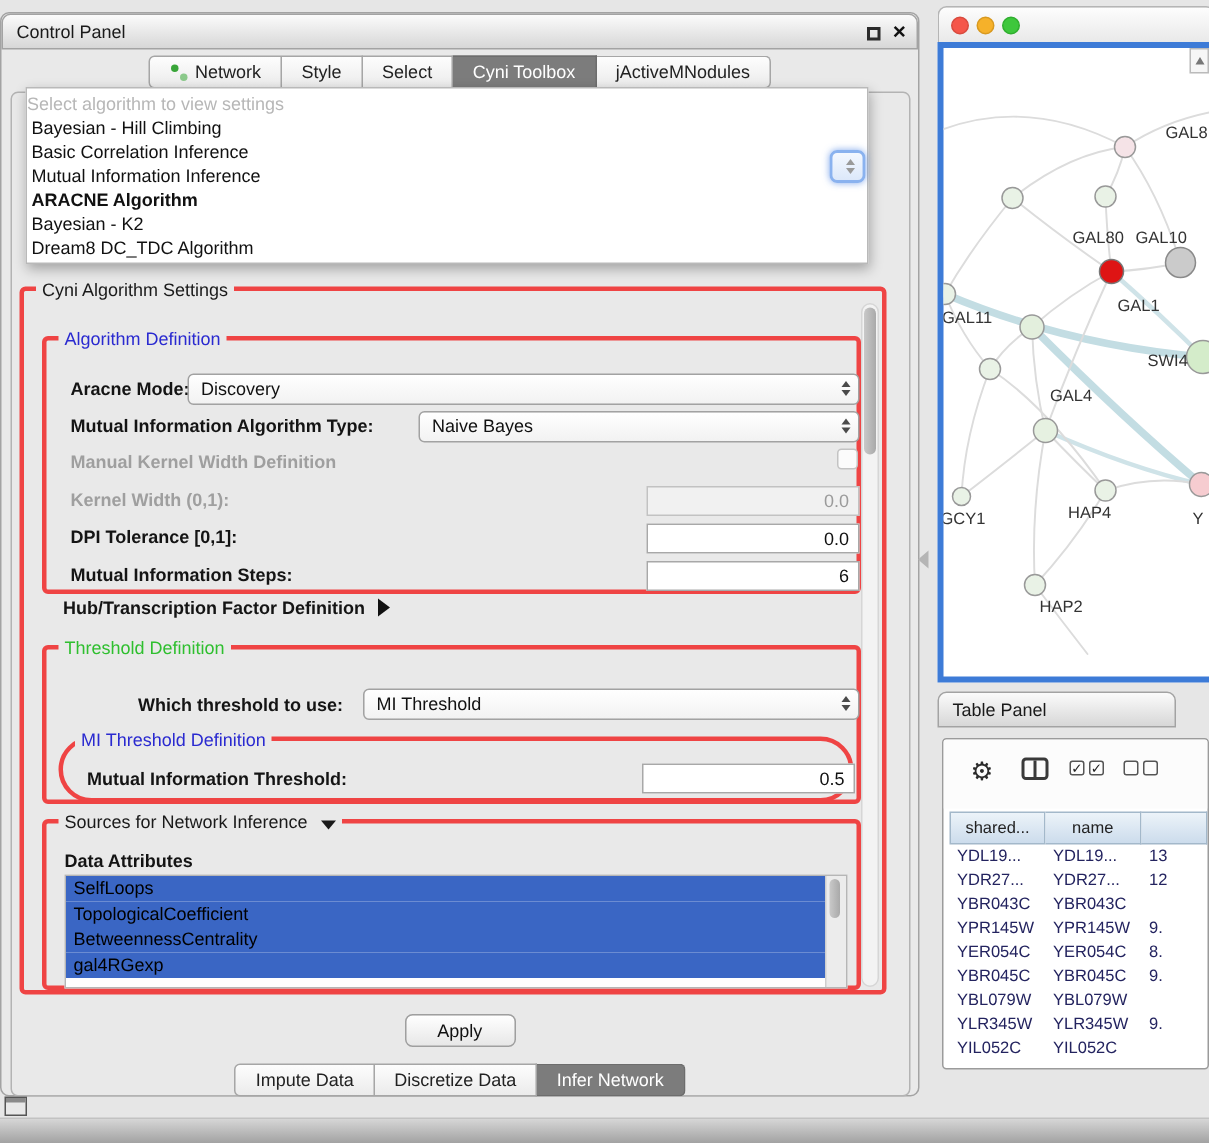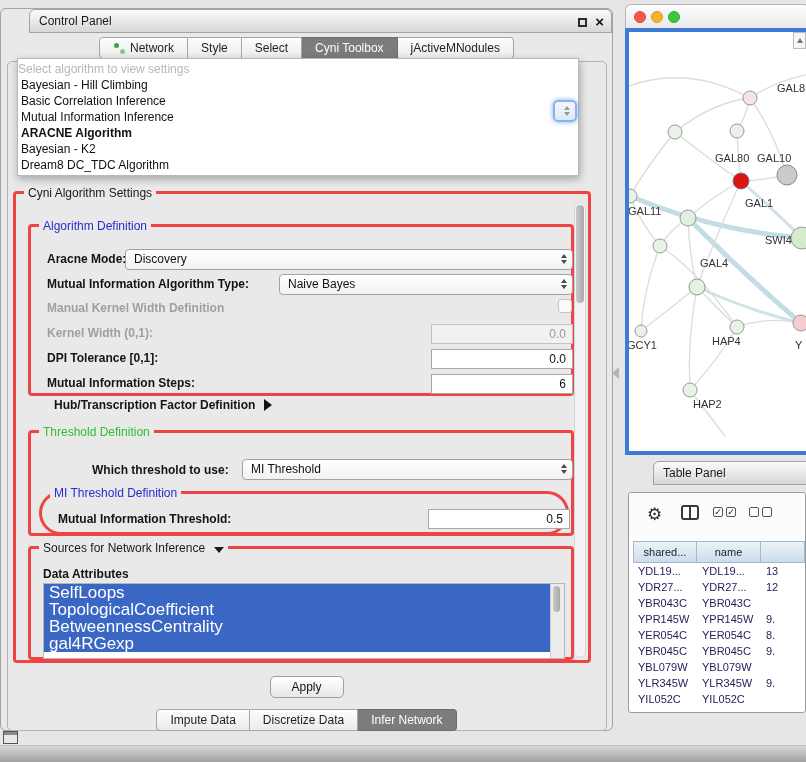--- a/index.html
+++ b/index.html
@@ -2,21 +2,21 @@
 <html style="--selection-blue: #3a66c4; --title-blue: #2a2ad0; --title-green: #2fbf2f; --network-border-blue: #3d7bd7; --selected-tab-gray: #7c7c7c; --node-red: #de1414; --traffic-red: #f5564a; --traffic-yellow: #f6b12a; --traffic-green: #3ec73c;"><head>
 <meta charset="utf-8">
 <style>
   html,body{margin:0;padding:0;width:806px;height:762px;overflow:hidden;
     font-family:"Liberation Sans","DejaVu Sans",sans-serif;}
   .screen{position:relative;width:806px;height:762px;background:#e6e6e6;overflow:hidden;}
 
   
   .titlebar{position:absolute;height:24px;background:linear-gradient(#fbfbfb,#d7d7d7);
     border:1px solid #a3a3a3;box-sizing:border-box;border-radius:6px 6px 0 0;
-    font-size:12px;color:#1a1a1a;margin-left:28px;}
+    font-size:12px;color:#1a1a1a;}
   .titlebar .title{position:absolute;left:9px;top:0;line-height:23px;white-space:nowrap;}
 
   
   .cp-window{position:absolute;left:0;top:8px;width:613px;height:723px;background:#e9e9e9;
     border:1px solid #a3a3a3;border-radius:6px;box-sizing:border-box;}
   .cp-titlebar{left:0;top:0;right:0;}
   .tb-icons{position:absolute;right:7px;top:5px;display:flex;align-items:center;gap:8px;}
   .float-ic{width:9px;height:9px;border:2px solid #2b2b2b;display:inline-block;box-sizing:border-box;}
   .close-ic{font-weight:900;font-size:15px;line-height:14px;color:#111;}
 
@@ -67,37 +67,37 @@
   .tri-u{width:0;height:0;border-left:3px solid transparent;border-right:3px solid transparent;border-bottom:4px solid #4a4a4a;}
   .tri-d{width:0;height:0;border-left:3px solid transparent;border-right:3px solid transparent;border-top:4px solid #4a4a4a;}
   .arrows.gray .tri-u{border-bottom-color:#9a9a9a;} .arrows.gray .tri-d{border-top-color:#9a9a9a;}
 
   .field{position:absolute;height:20px;border:1px solid #a8a8a8;background:#fff;font-size:12px;
     line-height:18px;text-align:right;padding-right:6px;box-sizing:border-box;color:#111;}
   .field.dis{background:#f1f1f1;color:#9b9b9b;border-color:#c2c2c2;}
   .checkbox{position:absolute;width:14px;height:14px;border:1px solid #c3c3c3;border-radius:3px;
     background:#fbfbfb;box-sizing:border-box;}
 
-  .hub-row{position:absolute;left:38px;top:204px;display:flex;align-items:center;
+  .hub-row{position:absolute;left:26px;top:204px;display:flex;align-items:center;
     font-size:12px;font-weight:bold;color:#141414;}
   .tri-rt{display:inline-block;width:0;height:0;border-top:6px solid transparent;
     border-bottom:6px solid transparent;border-left:8px solid #111;margin-left:9px;}
   .tri-dn{display:inline-block;width:0;height:0;border-left:5px solid transparent;
     border-right:5px solid transparent;border-top:6px solid #1a1a1a;margin-left:6px;vertical-align:-1px;}
 
   .sb-track{position:absolute;right:2px;top:8px;width:12px;height:456px;background:#f3f3f3;
     border:1px solid #d6d6d6;border-radius:6px;box-sizing:border-box;}
   .sb-thumb{position:absolute;left:1px;top:2px;width:8px;height:98px;
     background:linear-gradient(90deg,#c9c9c9,#a9a9a9);border-radius:5px;}
 
   .attr-list{position:absolute;left:12px;top:34px;width:522px;height:76px;background:#fff;
     border:1px solid #b6b6b6;box-sizing:border-box;overflow:hidden;}
   #attr-list-rows{position:absolute;left:0;top:0;right:13px;bottom:0;}
-  .attr-row{height:17px;line-height:17px;background:var(--selection-blue,#3a66c4);color:#ffffff;
-    font-size:17px;padding-left:5px;white-space:nowrap;overflow:hidden;}
+  .attr-row{height:17px;line-height:17px;background:var(--selection-blue,#3a66c4);color:#000000;
+    font-size:12px;padding-left:5px;white-space:nowrap;overflow:hidden;}
   .attr-scroll{position:absolute;right:0;top:0;bottom:0;width:13px;background:#ececec;border-left:1px solid #cfcfcf;}
   .attr-scroll .sb-thumb{height:26px;width:7px;left:2px;}
 
   .apply-btn{position:absolute;left:50%;top:667px;transform:translateX(-50%);width:74px;height:22px;
     background:linear-gradient(#ffffff,#e7e7e7);border:1px solid #9f9f9f;border-radius:5px;
     font-size:12px;font-family:inherit;color:#111;}
   .bottom-tabs{position:absolute;top:700px;left:0;right:0;display:flex;justify-content:center;}
 
   
   .net-window{position:absolute;left:625px;top:4px;width:185px;height:451px;}

